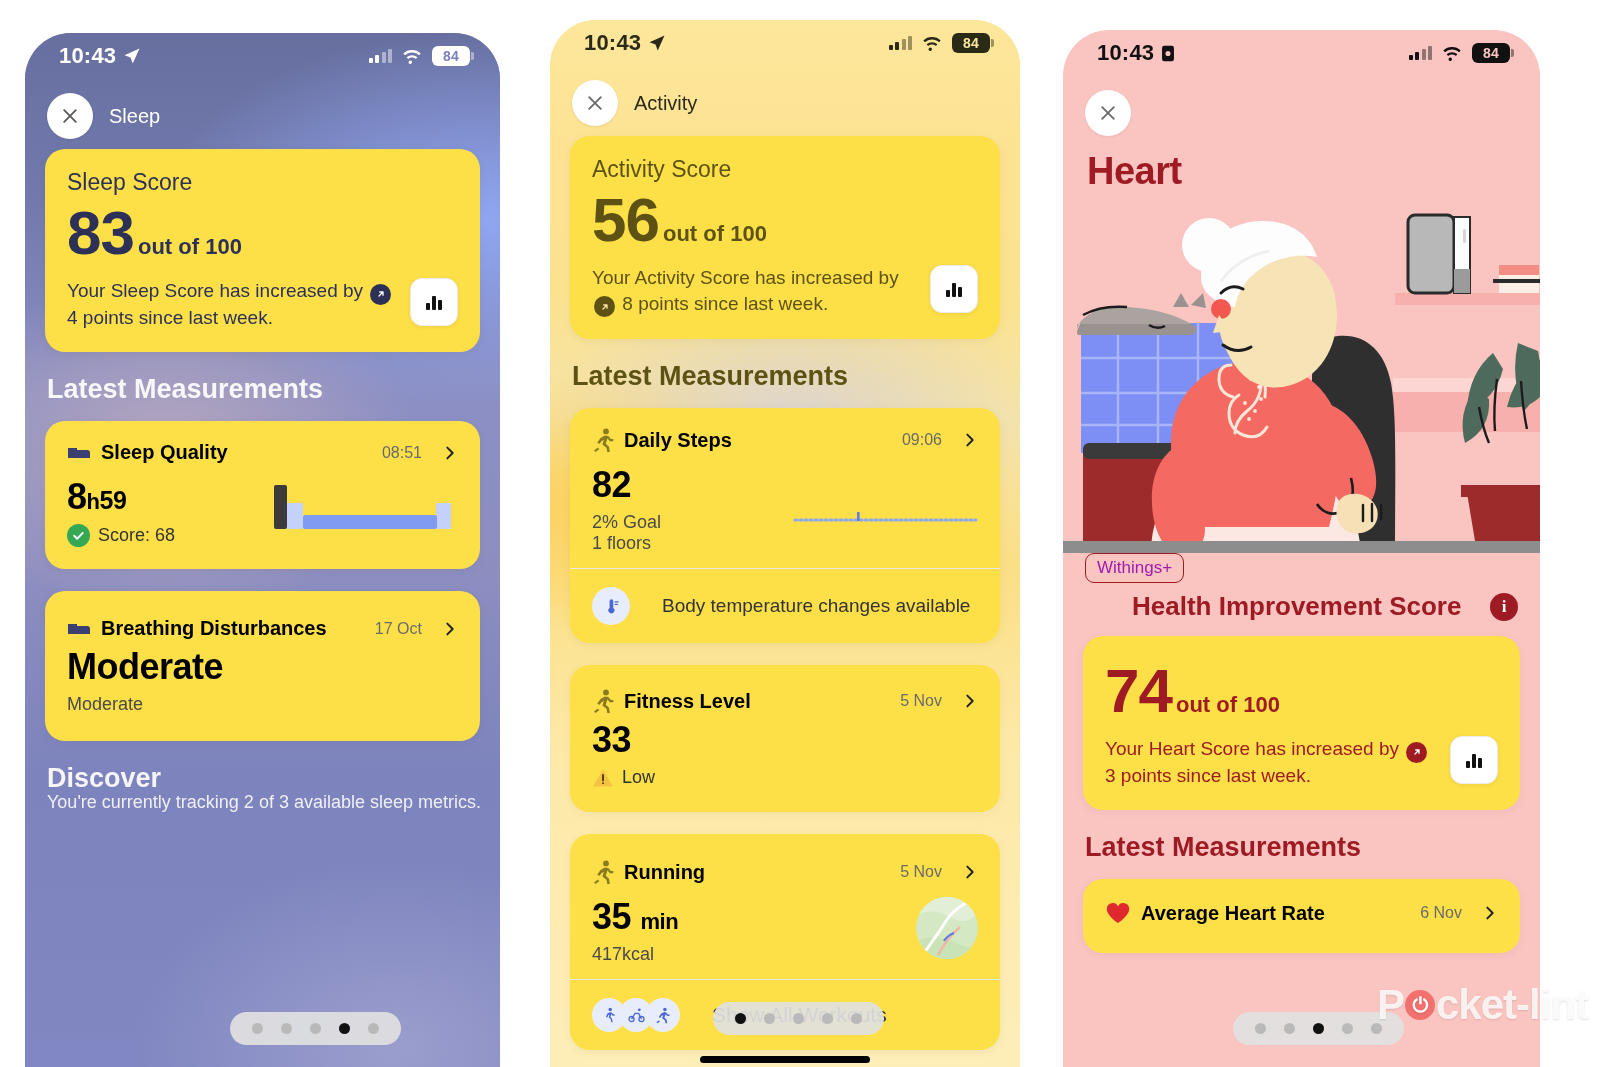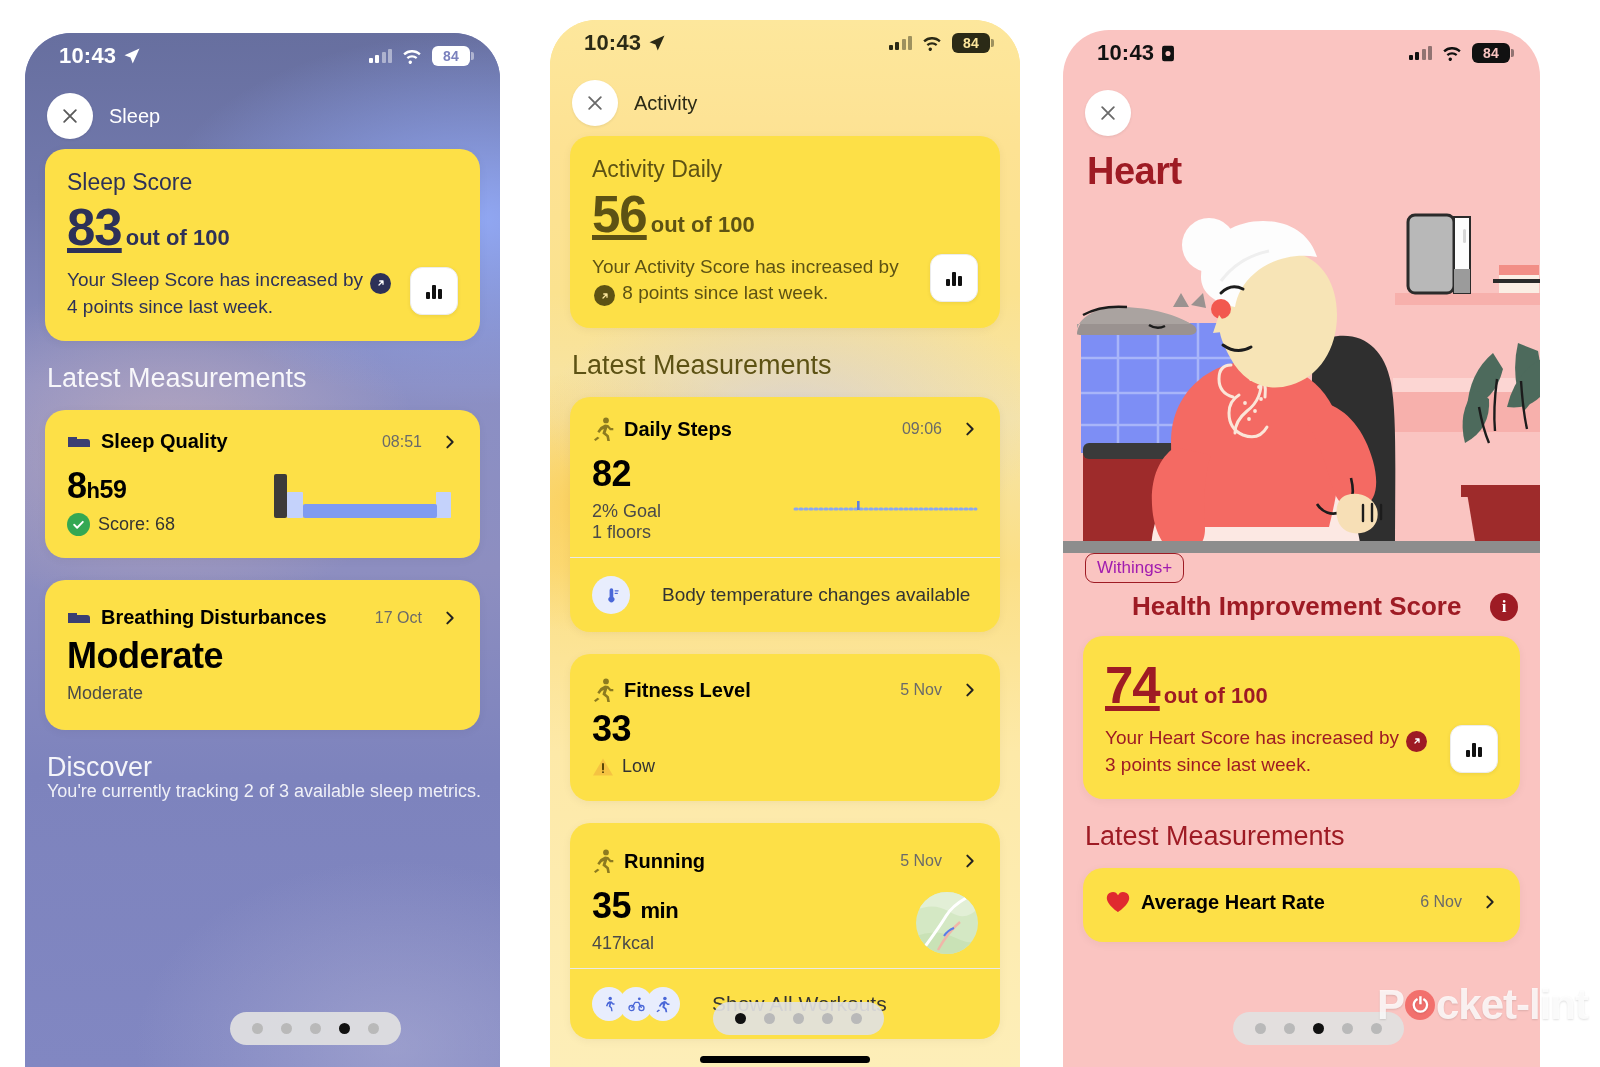--- a/index.html
+++ b/index.html
@@ -58,41 +58,41 @@
 
   
   .card {
     background:#fde047; border-radius:20px; margin: 0 20px 22px 20px;
     padding: 20px 22px 22px 22px;
     box-shadow: 0 2px 10px rgba(0,0,0,.05);
   }
   .card-tight { padding-bottom: 0; }
   .score-label { font-size:23px; font-weight:400; margin-bottom: 6px; }
   .score-row { display:flex; align-items:baseline; gap:4px; margin: 4px 0 14px; }
-  .score-num { font-size:51px; font-weight:800; letter-spacing:-1px; line-height:1;text-decoration:underline; }
+  .score-num { font-size:62px; font-weight:800; letter-spacing:-1px; line-height:1; }
   .score-of { font-size:22px; font-weight:800; }
   .score-foot { display:flex; align-items:flex-start; gap:10px; }
   .score-text { font-size:19px; line-height:1.35; flex:1; }
   .trend-badge {
     display:inline-flex; align-items:center; justify-content:center;
     width:21px; height:21px; border-radius:50%; vertical-align:-3px; margin:0 2px;
   }
   .trend-badge svg { width:12px; height:12px; }
   .chart-btn {
     width:48px; height:48px; border-radius:12px; background:#fff; flex:none;
     border:1px solid #ececec; display:flex; align-items:center; justify-content:center;
     box-shadow: 0 1px 4px rgba(0,0,0,.07);
   }
   .bars { display:flex; align-items:flex-end; gap:2.5px; height:15px; }
   .bars i { display:block; width:3.5px; background:#111; border-radius:1px; }
   .bars i:nth-child(1){height:7px;}
   .bars i:nth-child(2){height:14px;}
   .bars i:nth-child(3){height:10px;}
 
-  .section-title { font-size:27px; font-weight:400; margin: 6px 0 16px 22px; }
+  .section-title { font-size:27px; font-weight:700; margin: 6px 0 16px 22px; }
 
   .m-head { display:flex; align-items:center; gap:10px; margin-bottom:6px; }
   .m-name { font-size:20px; font-weight:700; flex:1; }
   .m-date { font-size:16px; color:#6a6a6a; }
   .m-chev { width:16px; height:16px; margin-left:10px; }
   .m-big { font-size:36px; font-weight:800; letter-spacing:-.5px; margin: 6px 0 6px; }
   .m-big .unit { font-size:22px; font-weight:700; }
   .m-big .sub { font-size:25px; font-weight:800; }
   .m-sub { font-size:18px; color:#333; display:flex; align-items:center; gap:8px; }
   .m-sub-plain { font-size:18px; color:#4a4a4a; }
@@ -366,21 +366,21 @@
       <div class="navrow">
         <div class="close-btn">
           <svg viewBox="0 0 24 24">
             <path d="M5 5 19 19M19 5 5 19" stroke="#6a6a6a" stroke-width="2.2" stroke-linecap="round"></path>
           </svg>
         </div>
         <div class="nav-title">Activity</div>
       </div>
 
       <div class="card">
-        <div class="score-label">Activity Daily</div>
+        <div class="score-label">Activity Score</div>
         <div class="score-row">
           <span class="score-num">56</span>
           <span class="score-of">out of 100</span>
         </div>
         <div class="score-foot">
           <div class="score-text">
             <span>Your Activity Score has increased by</span>
             <span class="trend-badge">
               <svg viewBox="0 0 24 24">
                   <path d="M8 16 16 8M9.5 8H16v6.5" stroke="currentColor" stroke-width="2.6" fill="none" stroke-linecap="round" stroke-linejoin="round"></path>
@@ -467,21 +467,21 @@
             <circle cx="14" cy="3.4" r="2.9" fill="#8c7a20"></circle>
             <path d="M13 7.5 8.5 10l-3.2 4.4 2 1.6 2.4-3 2.1-.9-1.4 4.4 4.1 3.3.8 4.2h2.6l-1-5.5-3.2-2.8 1.7-5.1 2.6 2.6h3.3v-2.3h-2.4l-2.7-3z" fill="#8c7a20"></path>
             <path d="M5.5 19.8 2 22.6l1.5 1.3 4-3z" fill="#8c7a20"></path>
           </svg>
           <span class="m-name">Running</span>
           <span class="m-date">5 Nov</span>
           <svg class="m-chev" viewBox="0 0 24 24">
             <path d="M8 4l8 8-8 8" stroke="#222" stroke-width="3" fill="none" stroke-linecap="round" stroke-linejoin="round"></path>
           </svg>
         </div>
-        <div style="display:flex;align-items:flex-end;">
+        <div style="display:flex;align-items:center;">
           <div style="flex:1">
             <div class="m-big">
               <span>35</span> <span class="unit">min</span>
             </div>
             <div class="m-sub-plain">417kcal</div>
           </div>
           <div style="width:62px;height:62px;border-radius:50%;overflow:hidden;flex:none">
             <svg viewBox="0 0 62 62" width="62" height="62">
               <rect width="62" height="62" fill="#d4e8c4"></rect>
               <path d="M0 18 Q18 10 34 20 T62 16 L62 0 L0 0Z" fill="#e2efd6"></path>

